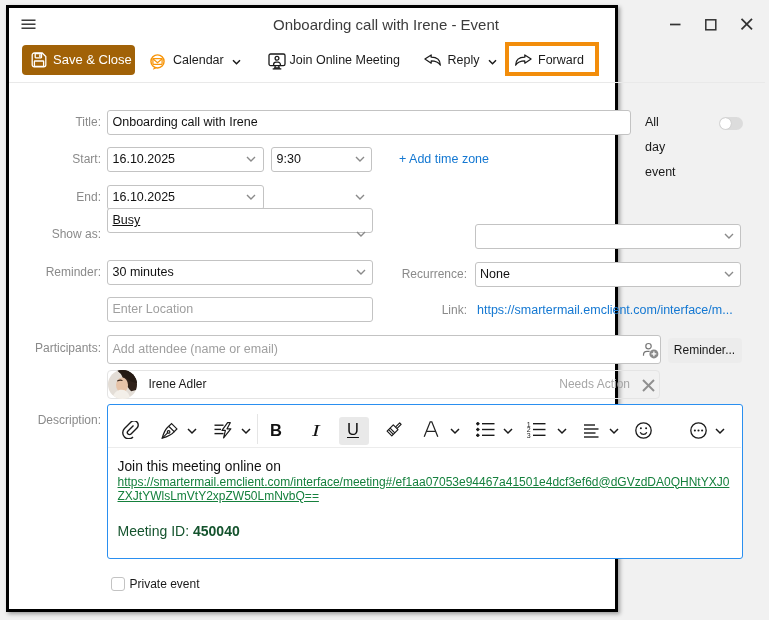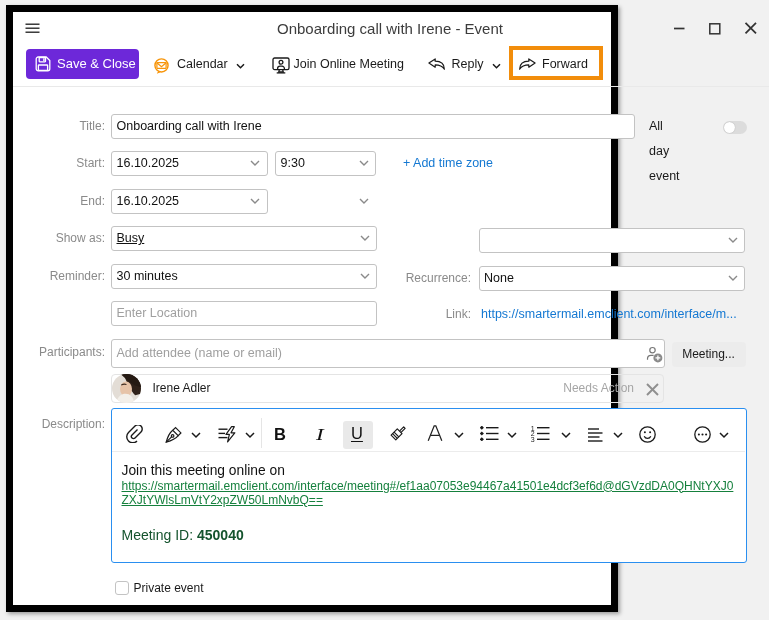--- a/index.html
+++ b/index.html
@@ -1,20 +1,20 @@
 <!DOCTYPE html>
 <html><head>
 <meta charset="utf-8">
 <style>
 * { margin:0; padding:0; box-sizing:border-box; }
 html,body { width:769px; height:620px; overflow:hidden; }
 body { background:#f1f1f1; font-family:"Liberation Sans", sans-serif; position:relative; }
 #win {
   position:absolute; left:6px; top:5px; width:612px; height:607px;
-  background:#fff; border:7px solid #000000;
+  background:#fff; border:3px solid #000000;
   box-shadow:2px 2px 4px rgba(0,0,0,0.35);
   padding-left:8px;
 }
 .abs { position:absolute; }
 .lbl { position:absolute; color:#8a8a8a; font-size:12px; line-height:25px; height:25px; text-align:right; }
 .inp { position:absolute; height:25px; border:1px solid #c3c3c3; border-radius:3px; background:#fff; font-size:12.5px; line-height:23px; padding-left:4.5px; color:#111; white-space:nowrap; overflow:hidden; }
 .ph { color:#9f9f9f; }
 .tx { position:absolute; font-size:12.5px; line-height:25px; color:#1a1a1a; }
 svg { display:block; }
 </style>
@@ -37,21 +37,21 @@
 <svg class="abs" style="left:694.5px;top:10px" width="14" height="14" viewBox="0 0 14 14">
       <rect x="1.8" y="1.8" width="10" height="10" fill="none" stroke="#333" stroke-width="1.5"></rect>
     </svg>
 <svg class="abs" style="left:731px;top:9px" width="14" height="14" viewBox="0 0 14 14">
       <g stroke="#333" stroke-width="1.8">
         <line x1="1.5" y1="1.8" x2="12" y2="12.3"></line>
         <line x1="12" y1="1.8" x2="1.5" y2="12.3"></line>
       </g>
     </svg>
 
-<div class="abs" style="left:13px;top:37px;width:113px;height:30px;background:#6d28d9;border-radius:4px;color:#fff;font-size:13px;line-height:30px;">
+<div class="abs" style="left:13px;top:37px;width:113px;height:30px;background:#a16207;border-radius:4px;color:#fff;font-size:13px;line-height:30px;">
   <svg class="abs" style="left:9px;top:7px" width="16" height="16" viewBox="0 0 16 16">
     <g fill="none" stroke="#fff" stroke-width="1.3">
       <path d="M1.2 3 a2 2 0 0 1 2-2 h8 l3.6 3.6 v8.2 a2 2 0 0 1 -2 2 h-9.6 a2 2 0 0 1 -2-2 z"></path>
       <rect x="4.2" y="1.5" width="6.3" height="4.3" rx="0.5"></rect>
       <rect x="3.4" y="9" width="9.2" height="5.4" rx="0.5"></rect>
     </g>
     <rect x="8.2" y="2.3" width="1.4" height="2.8" fill="#fff"></rect>
   </svg>
   <span style="margin-left:31px;">Save &amp; Close</span>
 </div>
@@ -117,21 +117,21 @@
 <div class="lbl" style="left:0;top:176.5px;width:92px;">End:</div>
 <div class="inp" style="left:98px;top:176.5px;width:157px;">16.10.2025</div>
 <svg class="chev" style="position:absolute;left:237px;top:185.5px" width="10" height="7" viewBox="0 0 10 7">
       <path d="M1 1 L5 5 L9 1" fill="none" stroke="#8a8a8a" stroke-width="1.4"></path>
     </svg>
 <svg class="chev" style="position:absolute;left:346px;top:185.5px" width="10" height="7" viewBox="0 0 10 7">
       <path d="M1 1 L5 5 L9 1" fill="none" stroke="#8a8a8a" stroke-width="1.4"></path>
     </svg>
 
 <div class="lbl" style="left:0;top:214px;width:92px;">Show as:</div>
-<div class="inp" style="left:98px;top:214px;width:266px;text-decoration:underline;">Busy</div>
+<div class="inp" style="left:98px;top:200px;width:266px;text-decoration:underline;">Busy</div>
 <svg class="chev" style="position:absolute;left:347px;top:223px" width="10" height="7" viewBox="0 0 10 7">
       <path d="M1 1 L5 5 L9 1" fill="none" stroke="#8a8a8a" stroke-width="1.4"></path>
     </svg>
 <div class="inp" style="left:465.5px;top:216px;width:266.5px;"></div>
 <svg class="chev" style="position:absolute;left:715px;top:225px" width="10" height="7" viewBox="0 0 10 7">
       <path d="M1 1 L5 5 L9 1" fill="none" stroke="#8a8a8a" stroke-width="1.4"></path>
     </svg>
 
 <div class="lbl" style="left:0;top:251.5px;width:92px;text-align:right;">Reminder:</div>
 <div class="inp" style="left:98px;top:251.5px;width:266px;">30 minutes</div>
@@ -154,21 +154,21 @@
   <g fill="none" stroke="#777" stroke-width="1.2">
     <circle cx="6.5" cy="4.2" r="2.7"></circle>
     <path d="M1.5 13.8 v-1 a3.5 3.5 0 0 1 3.5-3.5 h2.6"></path>
   </g>
   <circle cx="11.9" cy="11.9" r="4.5" fill="#8a8a8a"></circle>
   <g stroke="#fff" stroke-width="1.3">
         <line x1="9.5" y1="11.9" x2="14.3" y2="11.9"></line>
         <line x1="11.9" y1="9.5" x2="11.9" y2="14.3"></line>
       </g>
 </svg>
-<div class="abs" style="left:658.5px;top:329.5px;width:74px;height:25.5px;background:#ececec;border-radius:4px;font-size:12px;line-height:25.5px;text-align:center;color:#1a1a1a;">Meeting...</div>
+<div class="abs" style="left:658.5px;top:329.5px;width:74px;height:25.5px;background:#ececec;border-radius:4px;font-size:12px;line-height:25.5px;text-align:center;color:#1a1a1a;">Reminder...</div>
 
 <div class="abs" style="left:98px;top:362px;width:553px;height:28.5px;border:1px solid #e4e4e4;border-radius:4px;"></div>
 <svg class="abs" style="left:99px;top:362px" width="29" height="29" viewBox="0 0 30 30">
   <defs>
         <clipPath id="avc">
           <circle cx="15" cy="15" r="15"></circle>
         </clipPath>
       </defs>
   <g clip-path="url(#avc)">
     <rect width="30" height="30" fill="#e3ddd6"></rect>

